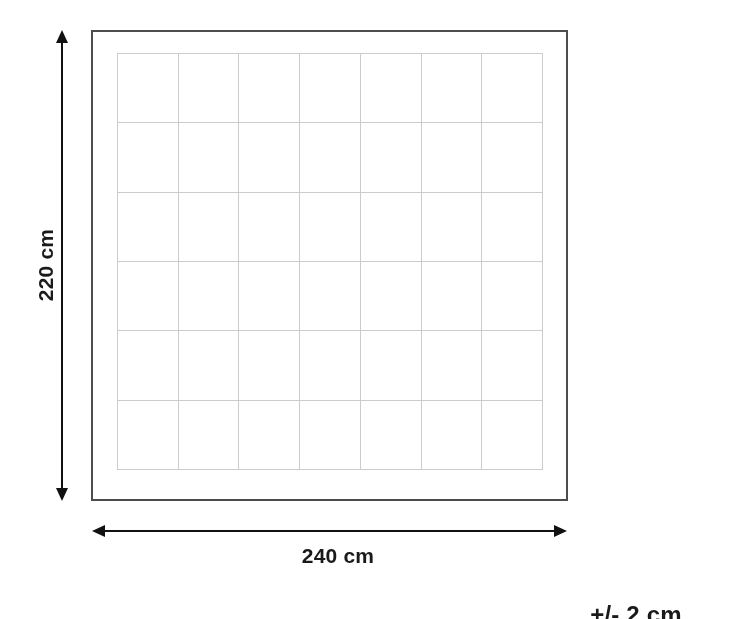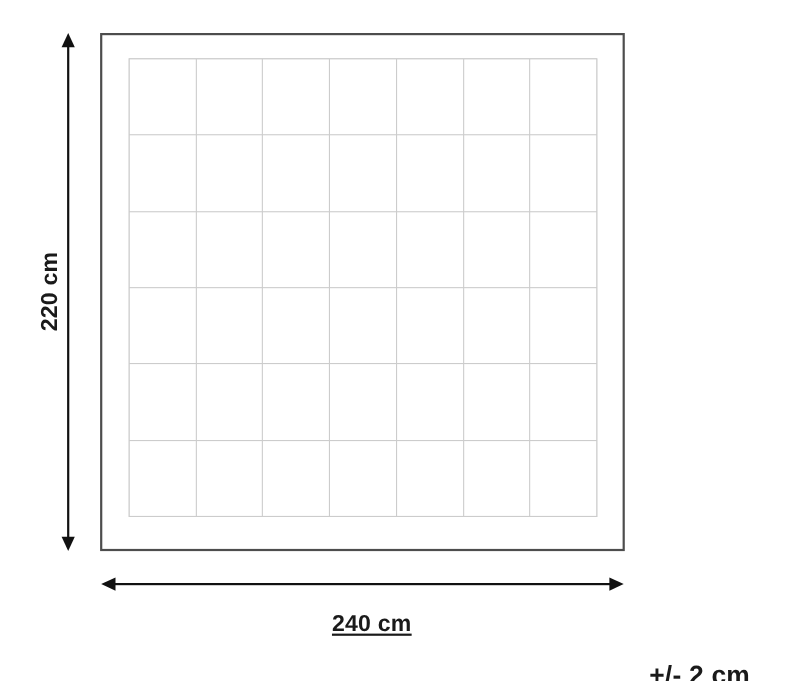--- a/index.html
+++ b/index.html
@@ -107,23 +107,22 @@
     font-weight: bold;
     font-size: 21px;
     white-space: nowrap;
     letter-spacing: 0.2px;
   }
   .label-height {
     left: 46px; top: 265px;
     transform: translate(-50%, -50%) rotate(-90deg);
   }
   .label-width {
-    left: 338px; top: 568px;
+    left: 338px; top: 556px;
     transform: translate(-50%, -50%);
-    text-decoration: underline;
   }
   .label-tolerance {
     left: 636px; top: 579px;
     transform: translate(-50%, -50%);
     font-size: 24px;
     margin-top: 36px;
   }
 </style>
 </head>
 <body>

